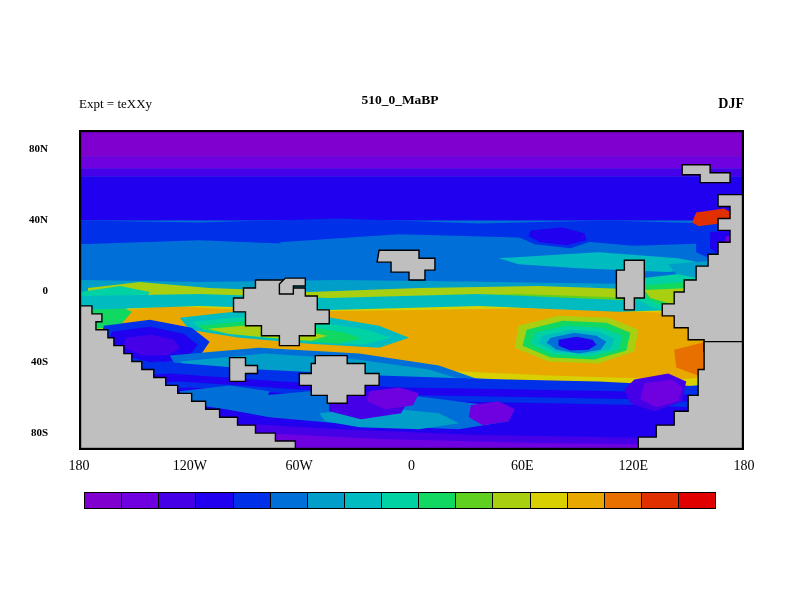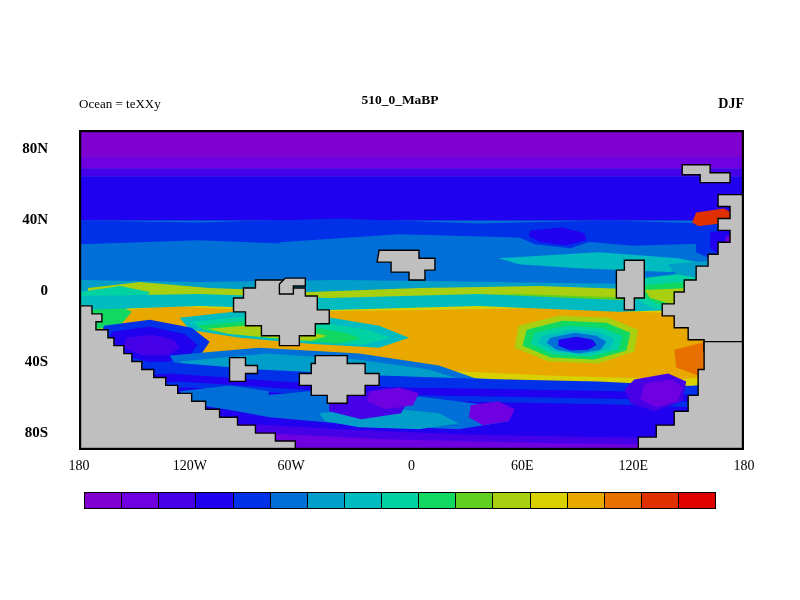--- a/index.html
+++ b/index.html
@@ -39,21 +39,21 @@
   .ytick{width:6px;height:1px;left:-6px;}
   .ytick.major{width:9px;left:-9px;}
   .xtick{height:6px;width:1px;top:-6px;}
   .xtick.major{height:9px;top:-9px;}
   .ytick-in{width:6px;height:1px;right:-6px;}
   .ytick-in.major{width:9px;right:-9px;}
   .xtick-in{height:6px;width:1px;bottom:-6px;}
   .xtick-in.major{height:9px;bottom:-9px;}
 
   .ylab{
-    position:absolute;right:752px;font-size:15px;font-weight:bold;color:#000;
+    position:absolute;right:752px;font-size:11px;font-weight:bold;color:#000;
     transform:translateY(-50%);white-space:nowrap;text-align:right;
   }
   .xlab{
     position:absolute;top:458px;font-size:14px;color:#000;
     transform:translateX(-50%);white-space:nowrap;
   }
 
   
   #cbar{
     position:absolute;left:84px;top:492px;width:632px;height:17px;
@@ -66,21 +66,21 @@
     position:absolute;font-size:15px;color:#000;
     transform:translateX(-50%);white-space:nowrap;top:0;
   }
 </style>
 </head>
 <body>
 
 <div id="root">
 
   <div class="sub-title">510_0_MaBP</div>
-  <div class="hdr-left">Ocean = teXXy</div>
+  <div class="hdr-left">Expt = teXXy</div>
   <div class="hdr-right">DJF</div>
 
   <div id="plot">
     <svg viewBox="0 0 665 320" preserveAspectRatio="none">
       <defs>
         <clipPath id="frame">
             <rect x="0" y="0" width="665" height="320"></rect>
           </clipPath>
       </defs>
       <g clip-path="url(#frame)">
@@ -323,21 +323,21 @@
 
   <div id="axes"></div>
 
 <div class="ylab" style="top: 147.778px;">80N</div>
     <div class="ylab" style="top: 218.889px;">40N</div>
     <div class="ylab" style="top: 290px;">0</div>
     <div class="ylab" style="top: 361.111px;">40S</div>
     <div class="ylab" style="top: 432.222px;">80S</div>
     <div class="xlab" style="left: 79px;">180</div>
     <div class="xlab" style="left: 189.833px;">120W</div>
-    <div class="xlab" style="left: 291px;">60W</div>
+    <div class="xlab" style="left: 299px;">60W</div>
     <div class="xlab" style="left: 411.5px;">0</div>
     <div class="xlab" style="left: 522.333px;">60E</div>
     <div class="xlab" style="left: 633.167px;">120E</div>
     <div class="xlab" style="left: 744px;">180</div>
     <div id="cbar">
       <div class="cell" style="background: rgb(128, 0, 208);"></div>
       <div class="cell" style="background: rgb(111, 0, 224);"></div>
       <div class="cell" style="background: rgb(70, 0, 232);"></div>
       <div class="cell" style="background: rgb(32, 0, 238);"></div>
       <div class="cell" style="background: rgb(0, 48, 232);"></div>

